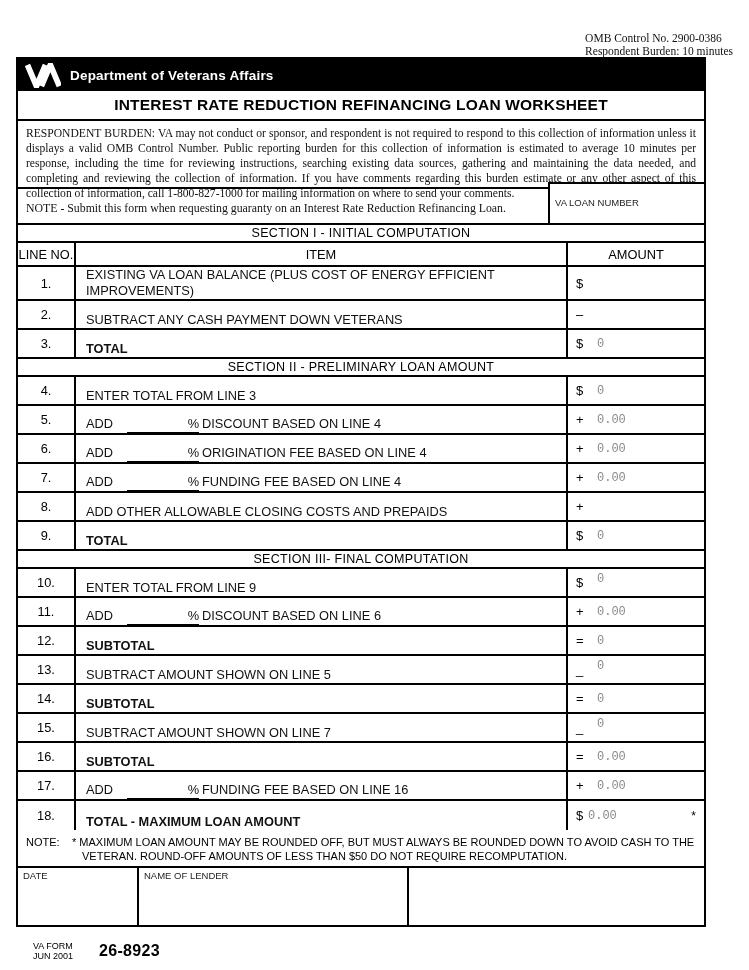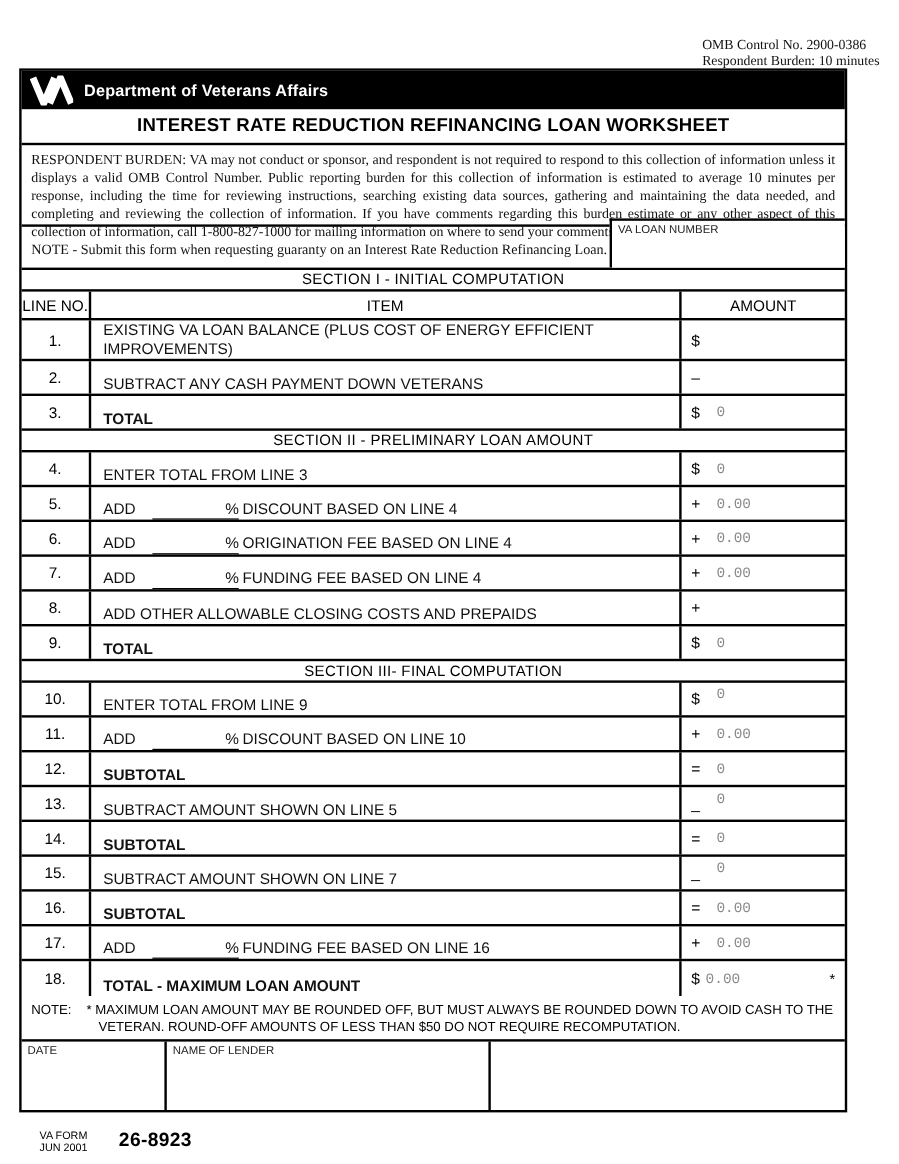--- a/index.html
+++ b/index.html
@@ -17,22 +17,22 @@
   .bar .agency { color:#fff; font-weight:bold; font-size:13.5px; letter-spacing:.2px; }
 
   .title-row { height:30px; border-bottom:2px solid #000; display:flex; align-items:center; justify-content:center; }
   .title-row .t { font-weight:bold; font-size:15.5px; letter-spacing:.2px; }
 
   .burden { height:68px; border-bottom:2px solid #000; padding:5px 8px 4px 8px;
             font-family:"Liberation Serif", serif; font-size:11.6px; line-height:15px; text-align:justify; color:#111; }
 
   .note-row { position:relative; height:36px; border-bottom:2px solid #000; }
   .note-row .note-text { position:absolute; left:8px; bottom:7px; font-family:"Liberation Serif", serif; font-size:11.8px; color:#111; }
-  .va-box { position:absolute; top:-7px; right:0; bottom:0; width:196px; background:#fff;
-            border-left:2px solid #000; border-top:2px solid #000; padding:2px 5px; z-index:2; }
+  .va-box { position:absolute; top:-7px; right:0; bottom:0; width:156px; background:#fff;
+            border-left:2px solid #000; border-top:2px solid #000; padding:13px 5px; z-index:2; }
   .va-box .lbl { font-size:9.5px; color:#222; }
 
   .section-band { height:18px; border-bottom:2px solid #000; text-align:center; font-size:12.5px; line-height:16px; letter-spacing:.3px; }
 
   .thead { display:flex; height:24px; border-bottom:2px solid #000; }
   .thead > div { display:flex; align-items:center; justify-content:center; font-size:12.8px; }
   .c1 { width:58px; border-right:2px solid #000; }
   .c2 { flex:1; border-right:2px solid #000; }
   .c3 { width:136px; }
 
@@ -204,21 +204,21 @@
           <span>ENTER TOTAL FROM  LINE 9</span>
         </div>
         <div class="c-amount">
           <span class="sym">$</span>
           <span class="val raised">0</span>
         </div>
       </div>
       <div class="trow">
         <div class="c-line">11.</div>
         <div class="c-item">
-          <span><span>ADD</span><span class="blank">%</span><span>DISCOUNT BASED ON LINE 10</span></span>
+          <span><span>ADD</span><span class="blank">%</span><span>DISCOUNT BASED ON LINE 6</span></span>
         </div>
         <div class="c-amount">
           <span class="sym">+</span>
           <span class="val">0.00</span>
         </div>
       </div>
       <div class="trow">
         <div class="c-line">12.</div>
         <div class="c-item">
           <span class="b">SUBTOTAL</span>

